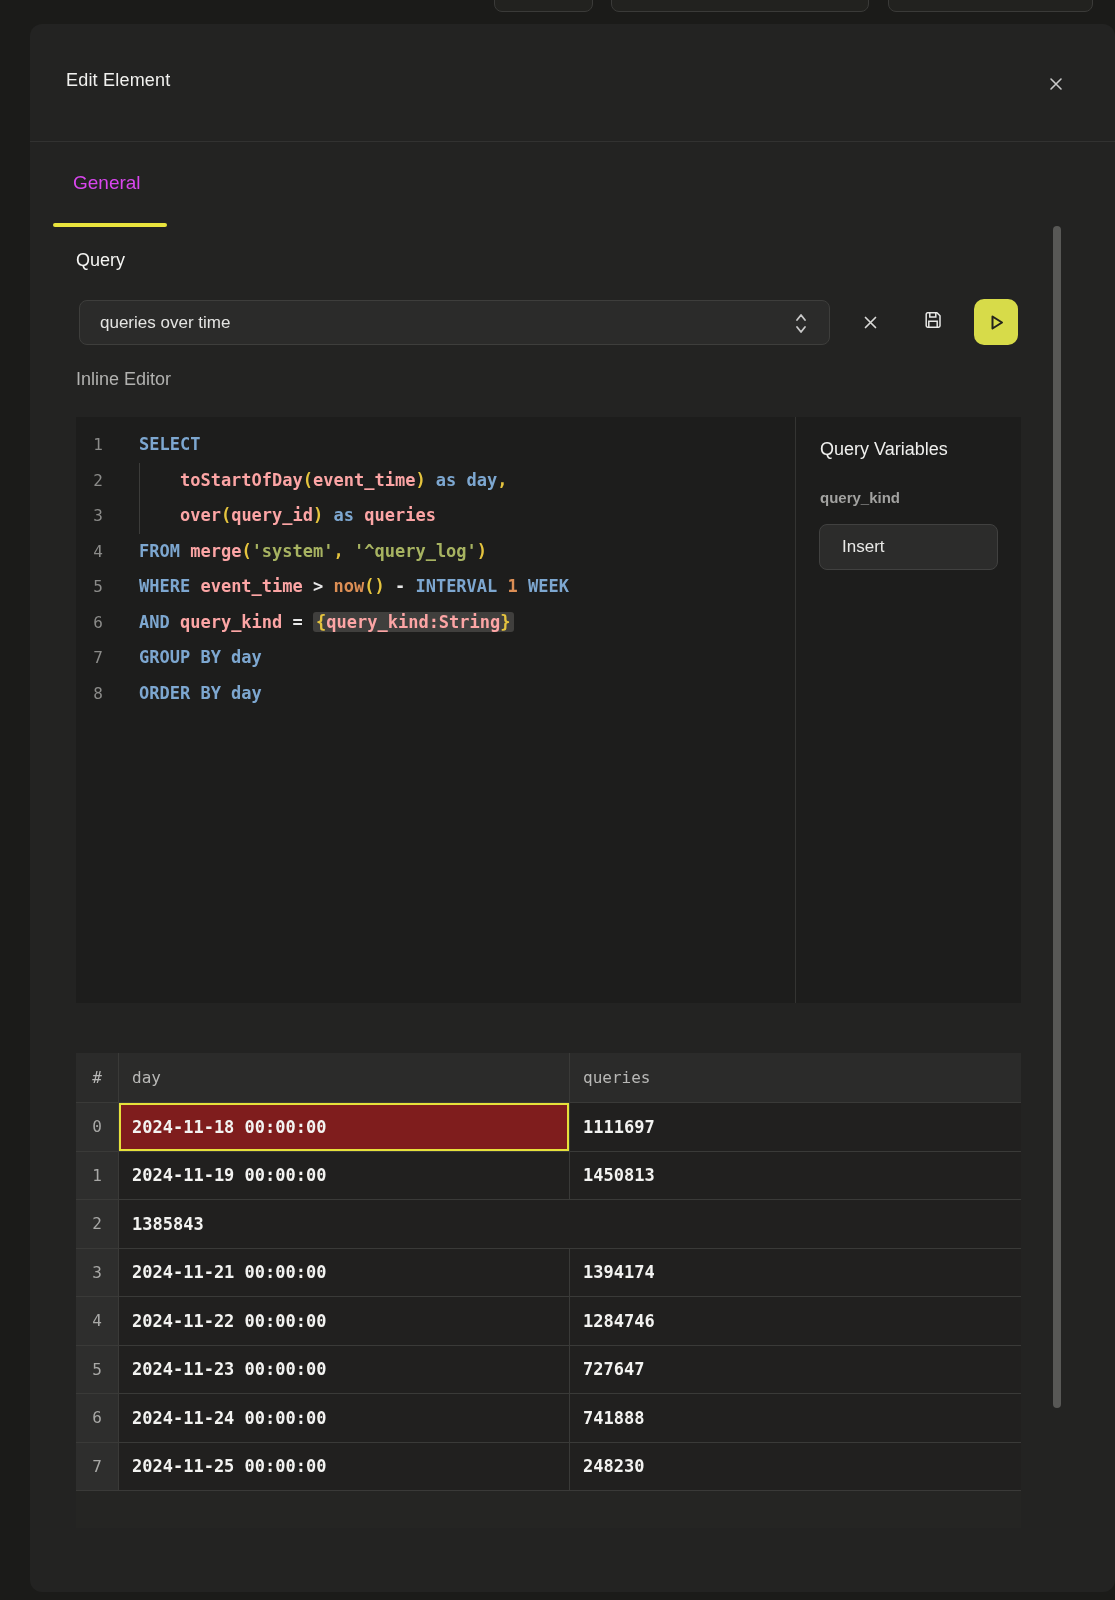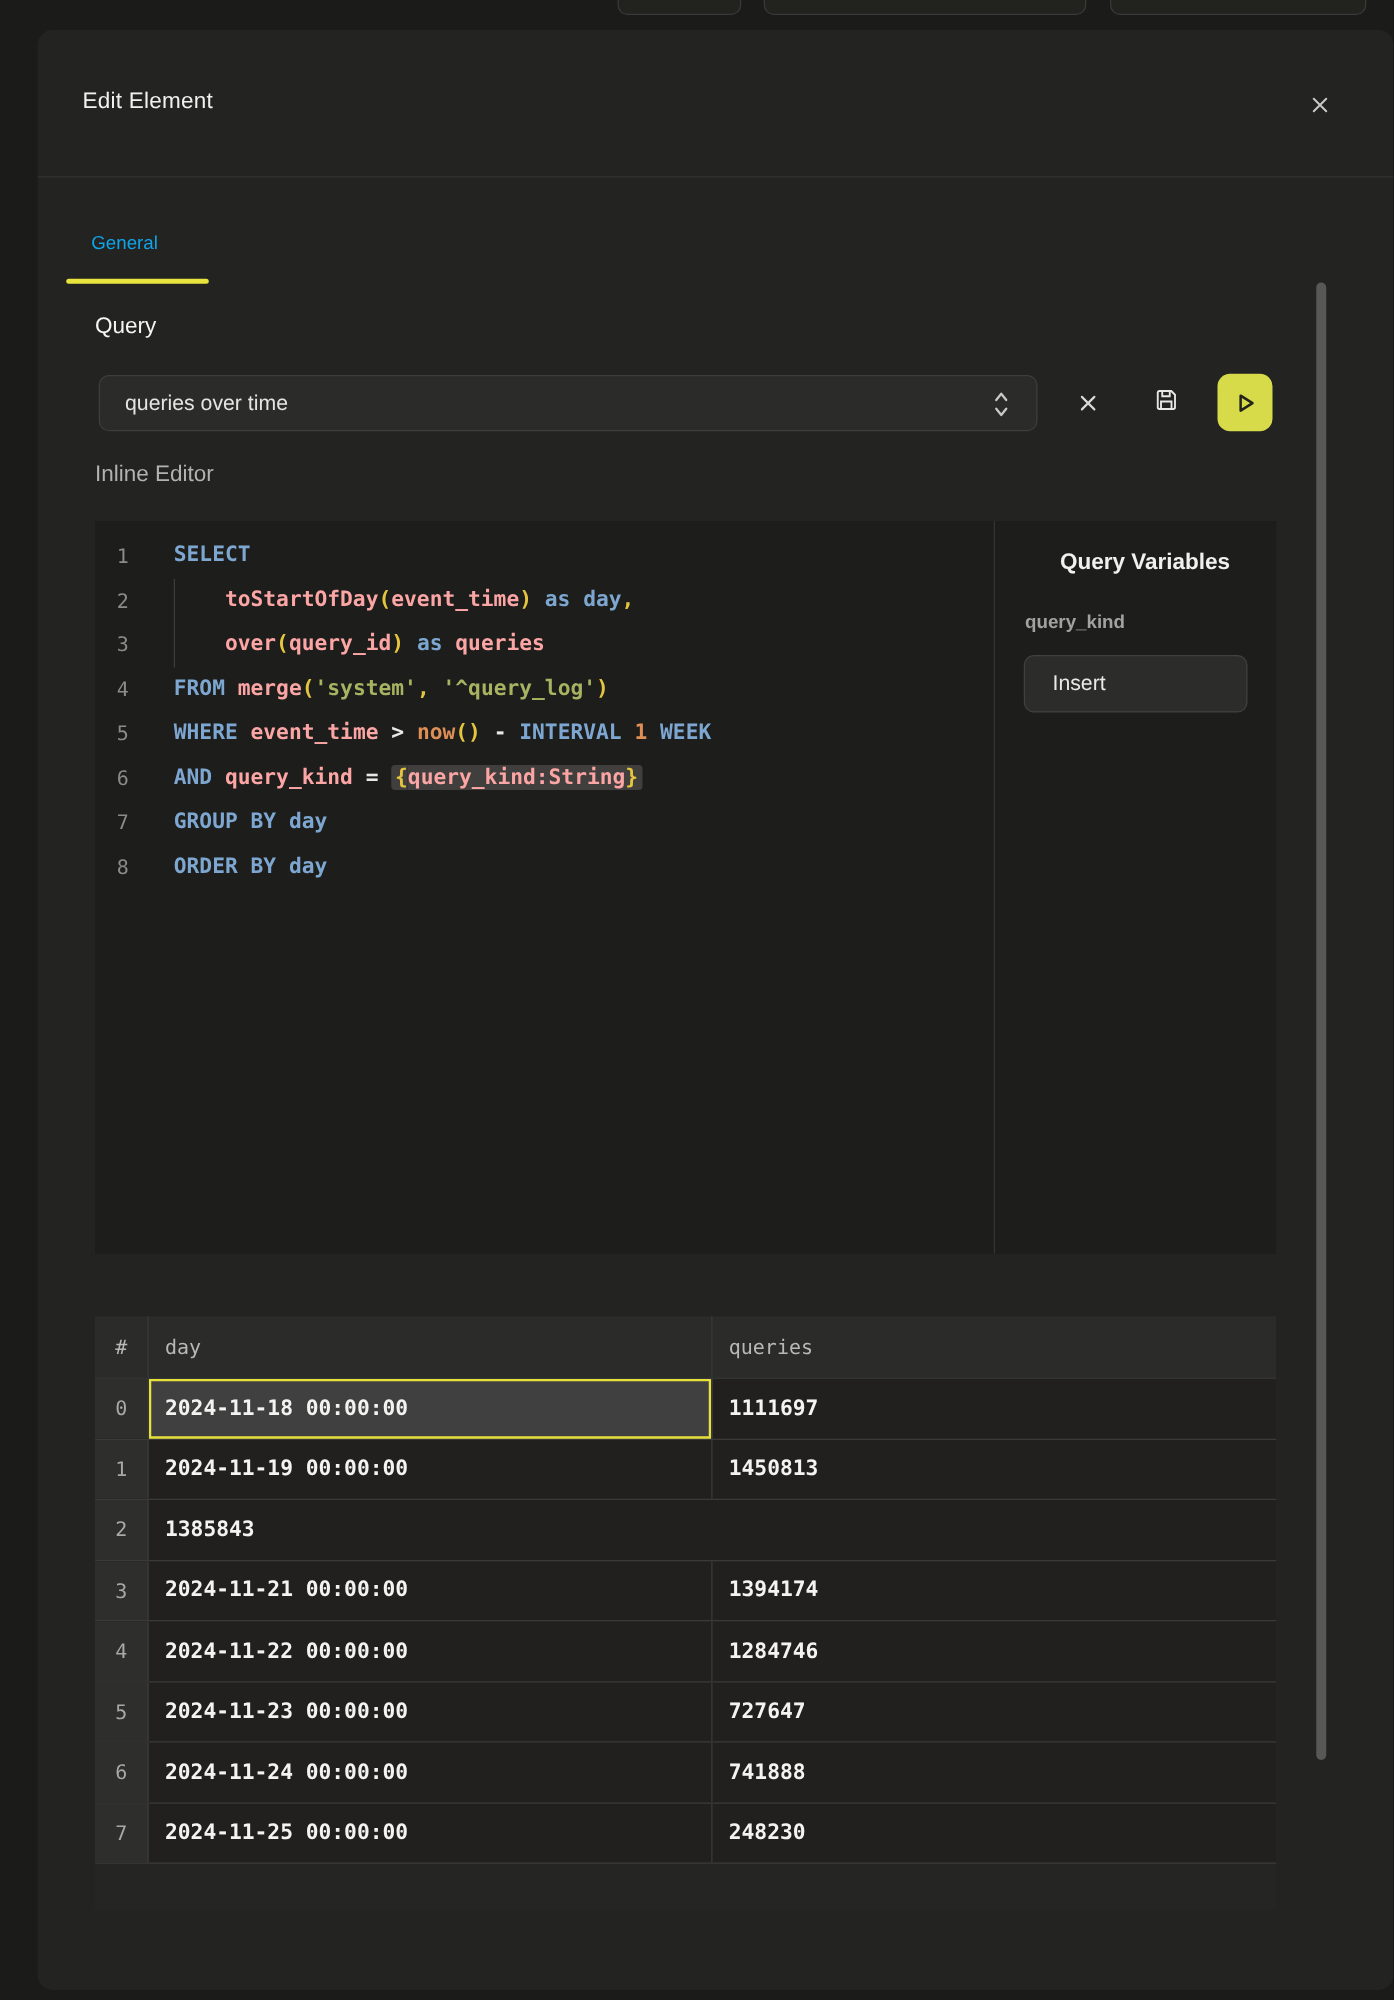--- a/index.html
+++ b/index.html
@@ -25,22 +25,22 @@
   .close-btn {
     position:absolute; left:1014px; top:48px; width:24px; height:24px;
     background:none; border:none; cursor:pointer;
     display:flex; align-items:center; justify-content:center;
   }
   .hdr-divider {
     position:absolute; left:0; top:117px; width:100%; height:1px;
     background:rgba(255,255,255,0.07);
   }
   .tab {
-    position:absolute; left:43px; top:162px;
-    font-size:15px; color:#0ea5e9; cursor:pointer;
+    position:absolute; left:43px; top:148px;
+    font-size:19px; color:#d946ef; cursor:pointer;
   }
   .tab-underline {
     position:absolute; left:23px; top:199px; width:114px; height:4px;
     border-radius:2px;
   }
   .query-heading {
     position:absolute; left:46px; top:226px;
     font-size:18px; font-weight:400; color:#f5f5f3;
   }
   .select {
@@ -88,23 +88,23 @@
   .tk-hle { border-radius:0 3px 3px 0; padding-right:3px; }
   .indent-guide {
     position:absolute; left:63px; top:45.5px; width:1px; height:71px;
     background:#3c3c3a;
   }
   .editor-divider {
     position:absolute; left:719px; top:0; width:1px; height:100%;
     background:#343432;
   }
   .qv-heading {
-    position:absolute; left:772px; top:22px;
-    font-family:"Liberation Sans", sans-serif;
-    font-size:18px; font-weight:700; color:#f0f0ee;
+    position:absolute; left:744px; top:22px;
+    font-family:"Liberation Sans", sans-serif;
+    font-size:18px; font-weight:400; color:#f0f0ee;
   }
   .qv-label {
     position:absolute; left:744px; top:72px;
     font-family:"Liberation Sans", sans-serif;
     font-size:15px; font-weight:600; color:#a2a2a0;
   }
   .insert-btn {
     position:absolute; left:743px; top:107px; width:179px; height:46px;
     background:#2c2c2b; border:1px solid #414140; border-radius:8px;
     font-family:"Liberation Sans", sans-serif;
@@ -119,21 +119,21 @@
   .trow.thead-row { height:49px; background:#2b2b2a; }
   .trow.body-row { border-top:1px solid #3a3a38; background:#21201f; }
   .cell { display:flex; align-items:center; overflow:hidden; }
   .hcell { font-size:16px; color:#b8b8b6; }
   .cell-idx { justify-content:center; border-right:1px solid #3a3a38; }
   .body-row .cell-idx { background:#2e2e2d; font-size:16px; color:#a8a8a6; }
   .cell-day { border-right:1px solid #3a3a38; padding-left:13px; }
   .cell-q   { padding-left:13px; }
   .dcell { font-size:17px; font-weight:700; color:#f3f3f1; cursor:default; }
   .cell.selected {
-    box-shadow:inset 0 0 0 2px #e6e13b; background:#404040; z-index:2;
+    box-shadow:inset 0 0 0 2px #e6e13b; background:#7f1d1d; z-index:2;
   }
   .tfoot { height:38px; background:#252523; border-top:1px solid #3a3a38; }
   .scrollbar {
     position:absolute; left:1023px; top:202px; width:8px; height:1182px;
     background:#585856; border-radius:4px; cursor:pointer;
   }
 </style>
 </head>
 <body>
 

